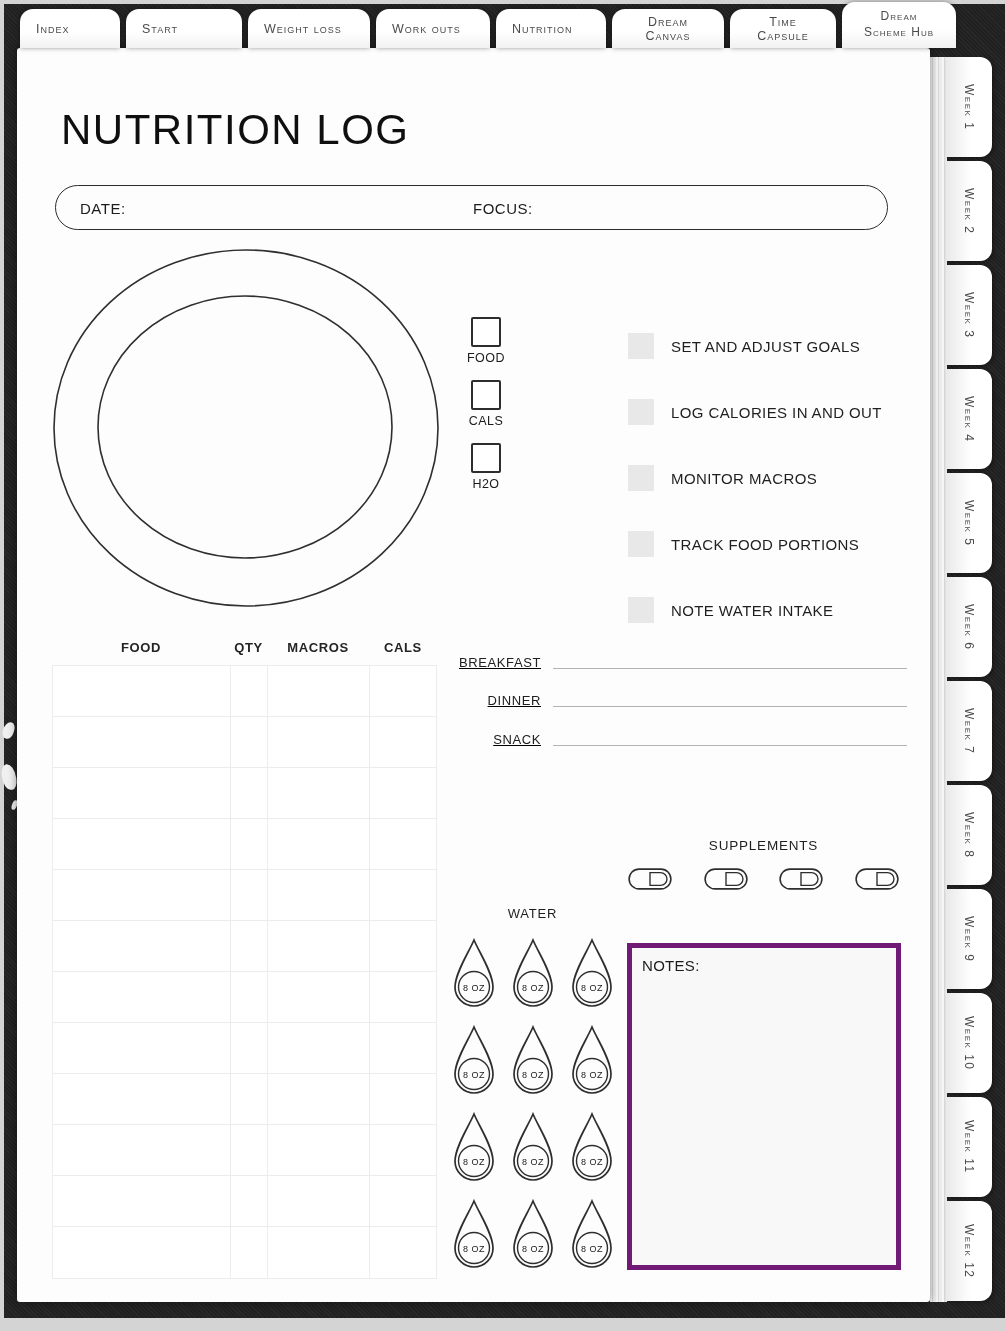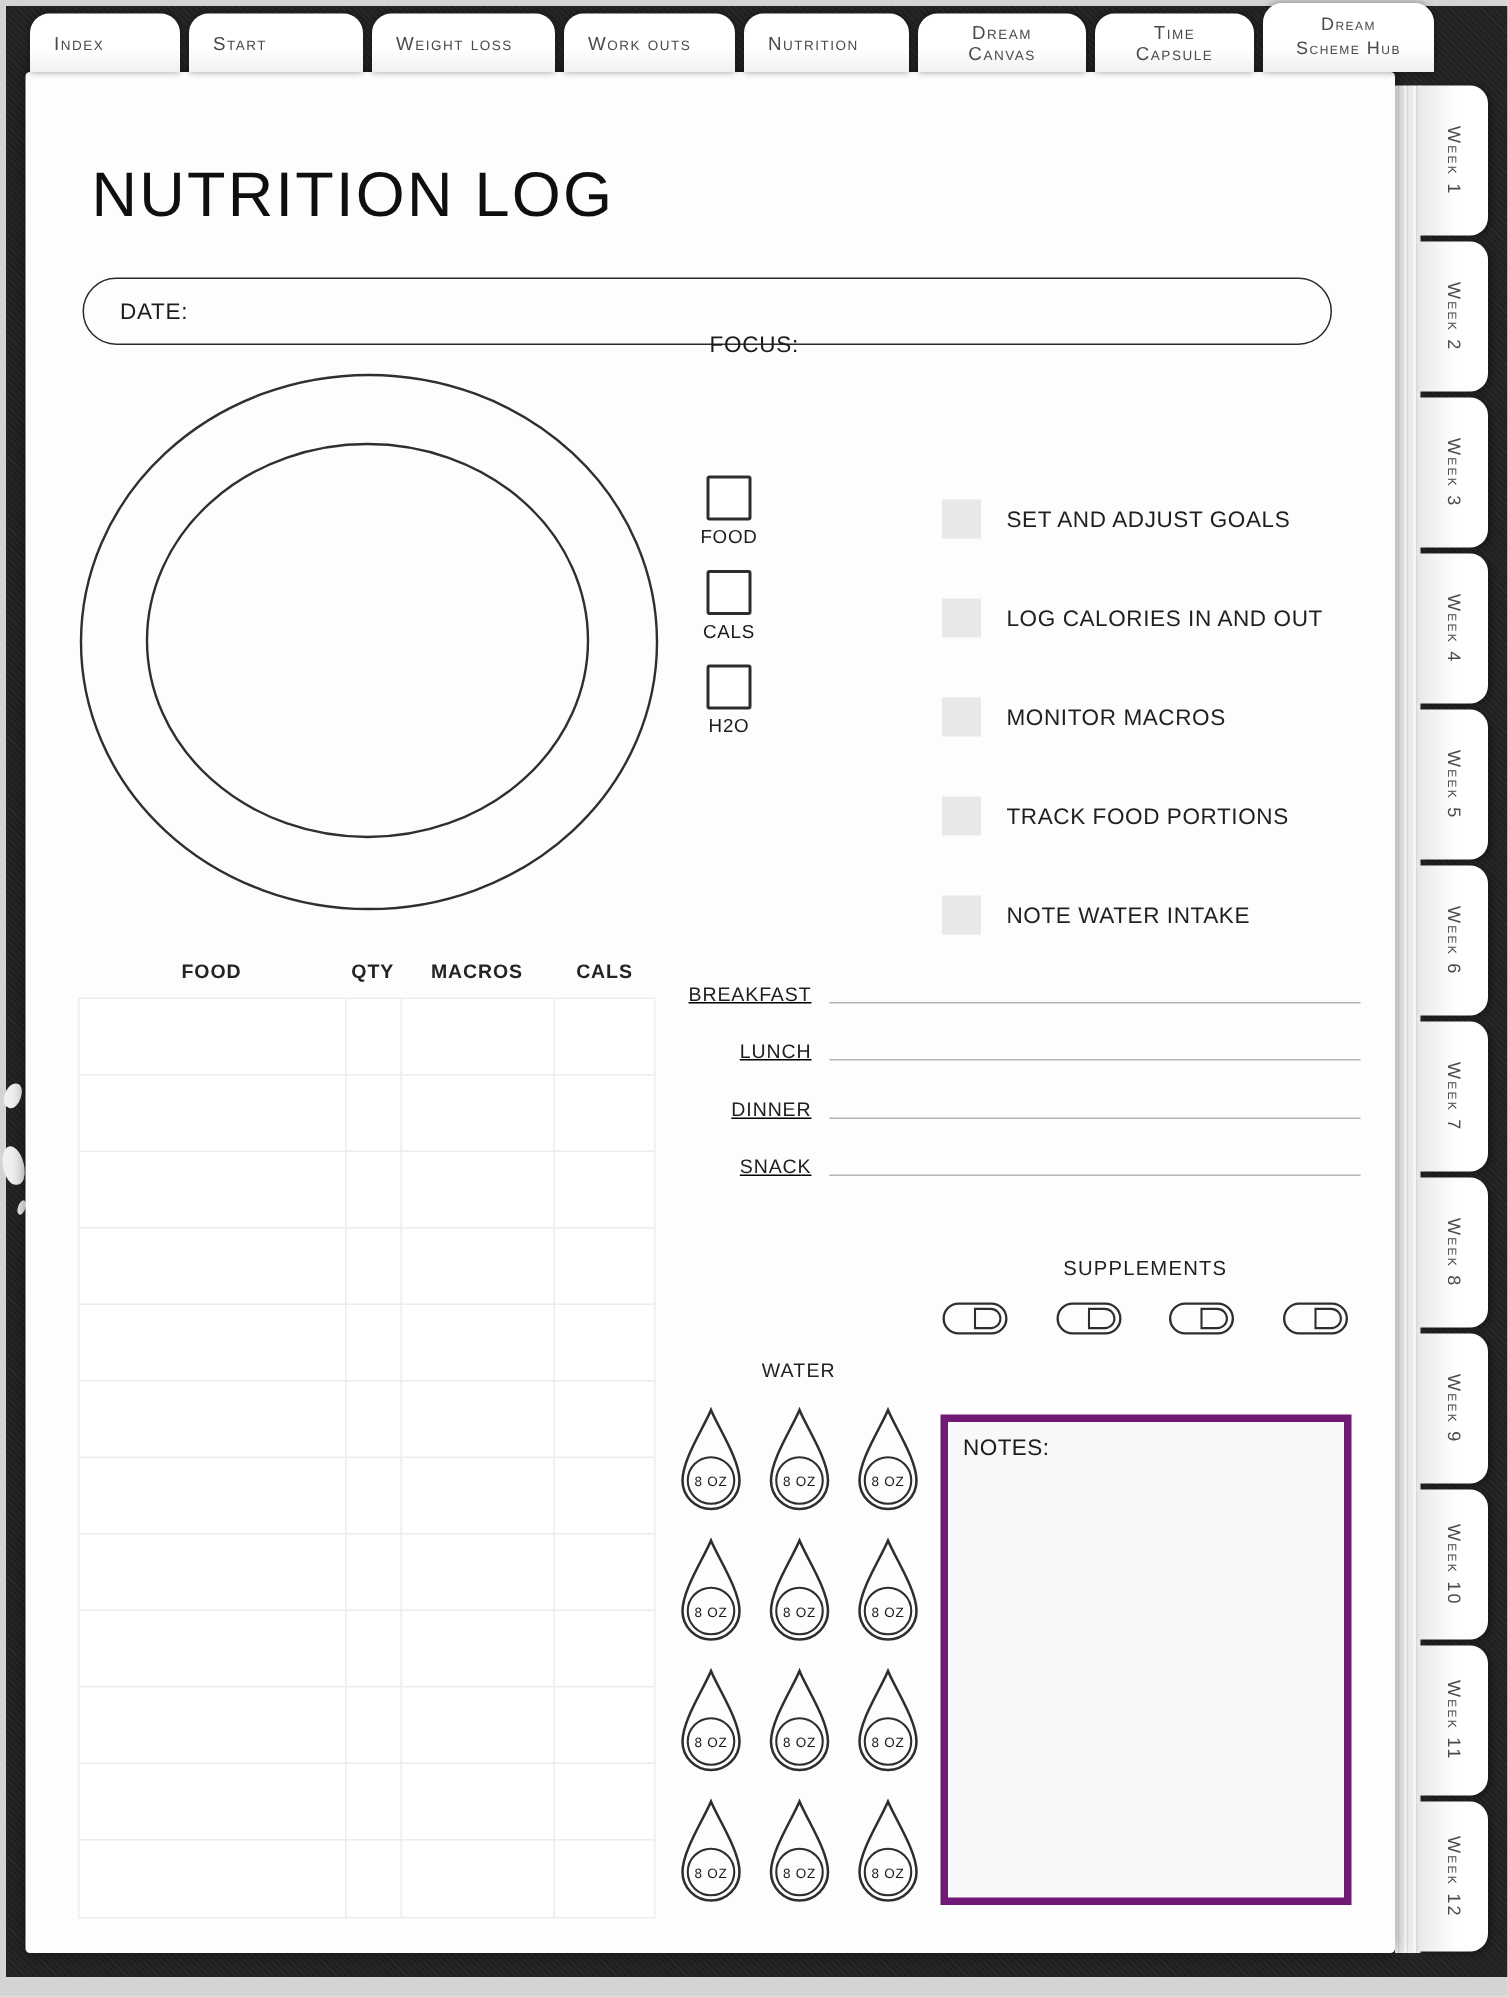--- a/index.html
+++ b/index.html
@@ -47,21 +47,21 @@
   .scrap3 { left:12px; top:800px; width:5px; height:10px; border-radius:50%; transform:rotate(20deg); }
 
   
   .page > * { position:absolute; }
 
   .title { left:44px; top:58px; font-size:42px; font-weight:500; letter-spacing:1.5px; color:#0f0f0f; }
 
   .datefocus { left:38px; top:137px; width:833px; height:45px; border:1.6px solid #2b2b2b; border-radius:23px; background:#fdfdfd; }
   .datefocus span { position:absolute; top:50%; transform:translateY(-50%); font-size:15px; letter-spacing:.5px; color:#1c1c1c; }
   .datefocus .date-label { left:24px; }
-  .datefocus .focus-label { left:417px;margin-top:22px; }
+  .datefocus .focus-label { left:417px; }
 
   .plate { left:35px; top:200px; width:388px; height:360px; }
 
   .trackers { left:445px; top:269px; display:flex; flex-direction:column; gap:14px; }
   .tracker { display:flex; flex-direction:column; align-items:center; width:48px; }
   .tracker-box { width:30px; height:30px; border:2px solid #2d2d2d; border-radius:2px; background:#fff; cursor:pointer; }
   .tracker-label { margin-top:4px; font-size:12.5px; letter-spacing:.5px; color:#1b1b1b; height:15px; }
 
   .goals { left:611px; top:285px; display:flex; flex-direction:column; gap:40px; }
   .goal-row { display:flex; align-items:center; gap:17px; height:26px; }
@@ -283,24 +283,20 @@
       </div>
       </div>
 
     <div class="meals">
 
     <div class="meal-row">
         <span class="meal-label">BREAKFAST</span>
         <span class="meal-line"></span>
       </div>
         <div class="meal-row">
-        <span class="meal-label">LUNCH</span>
-        <span class="meal-line"></span>
-      </div>
-        <div class="meal-row">
         <span class="meal-label">DINNER</span>
         <span class="meal-line"></span>
       </div>
         <div class="meal-row">
         <span class="meal-label">SNACK</span>
         <span class="meal-line"></span>
       </div>
       </div>
 
     <div class="supp-title">SUPPLEMENTS</div>

